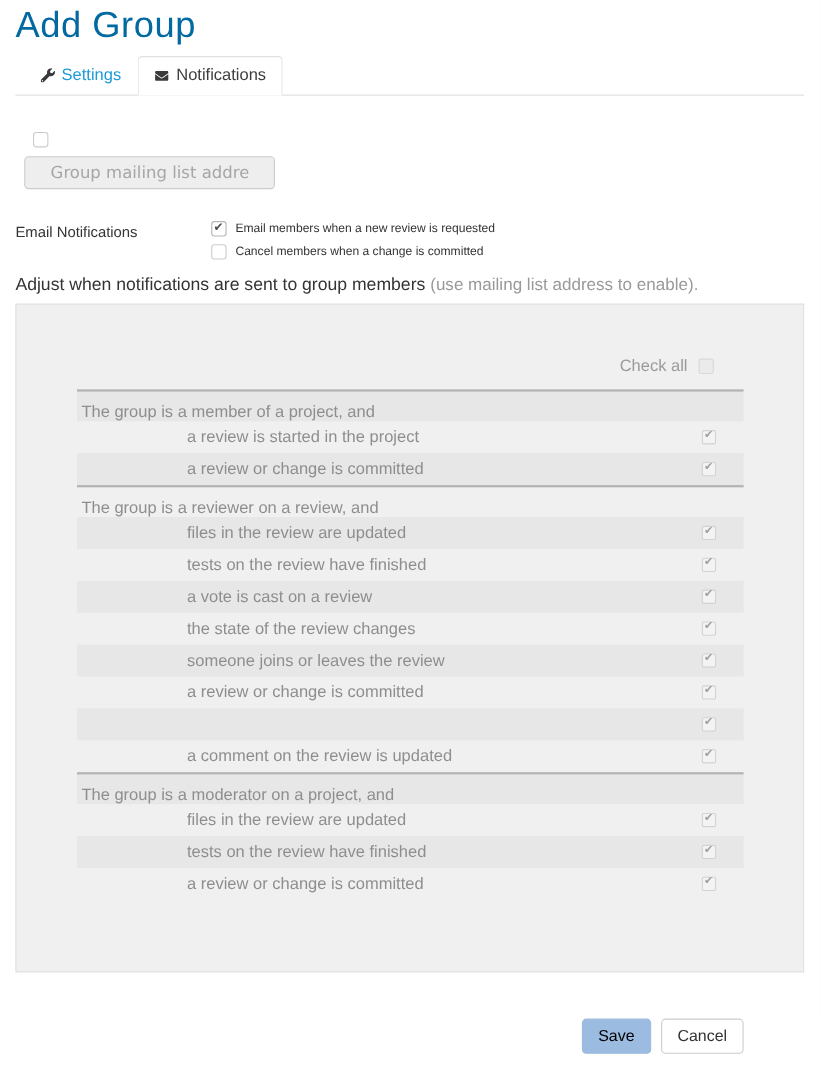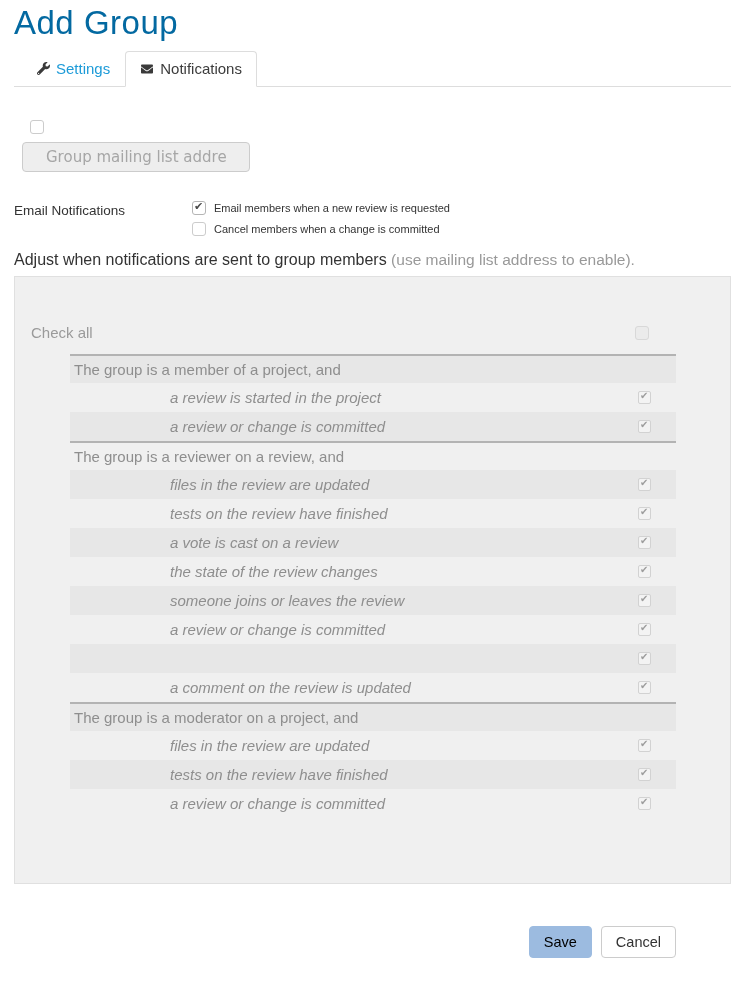--- a/index.html
+++ b/index.html
@@ -69,28 +69,28 @@
     padding:28px 16px 32px 16px; height:608px;
   }
   .panel-head{display:flex; justify-content:space-between; align-items:center; padding:0 38px 0 0;}
   .panel-title{font-size:23px; font-weight:300; color:#aeaeae; letter-spacing:.3px;}
   .reset-btn{
     display:flex; align-items:center; gap:3px; background:#fbfbfb;
     border:1px solid #ccc; border-radius:4px; padding:6px 12px;
     font-size:13.5px; color:#444; cursor:pointer; font-family:inherit;
   }
   .check-all-row{
-    display:flex; justify-content:space-between; align-items:center; gap:10px;
+    display:flex; justify-content:flex-end; align-items:center; gap:10px;
     margin-top:19px; padding-right:65px; font-size:15px; color:#9a9a9a;
   }
   .ntable{margin:13px 38px 0 39px;}
   .row{height:29px; display:flex; align-items:center; font-size:15px; color:var(--row-text);}
   .row:nth-child(odd){background:var(--stripe);}
-  .row.header{border-top:2px solid var(--group-border); padding-left:4px;}
-  .row.item{padding-left:100px;font-style:italic;}
+  .row.header{border-top:2px solid var(--group-border); padding-left:4px;align-items:flex-end;}
+  .row.item{padding-left:100px;}
   .row .spacer{flex:1;}
   .row .cb{margin-right:25px; width:13px; height:13px; flex-basis:13px; border-radius:2px;}
   .row .cb.checked::after{font-size:10px; top:-2px; left:1px;}
 
   
   .actions{display:flex; justify-content:flex-end; gap:9px; margin-top:42px; padding-right:55px;}
   .btn{font-family:inherit; font-size:14.5px; border-radius:4px; padding:6px 14px; height:32px; cursor:pointer;}
   .btn.save{background:var(--save-bg); border:1px solid var(--save-bg); color:#000000;}
   .btn.cancel{background:#fff; border:1px solid var(--btn-border); color:#333;}
 </style>

